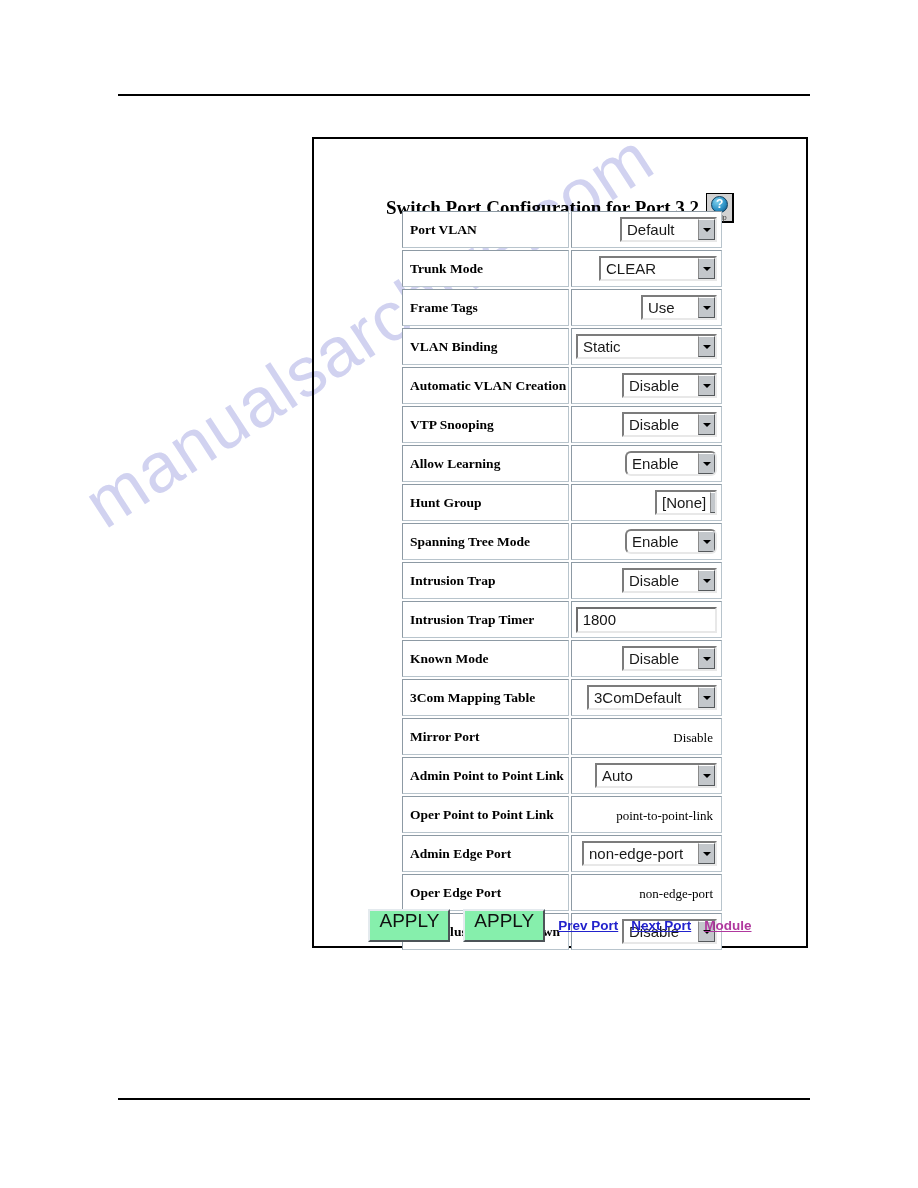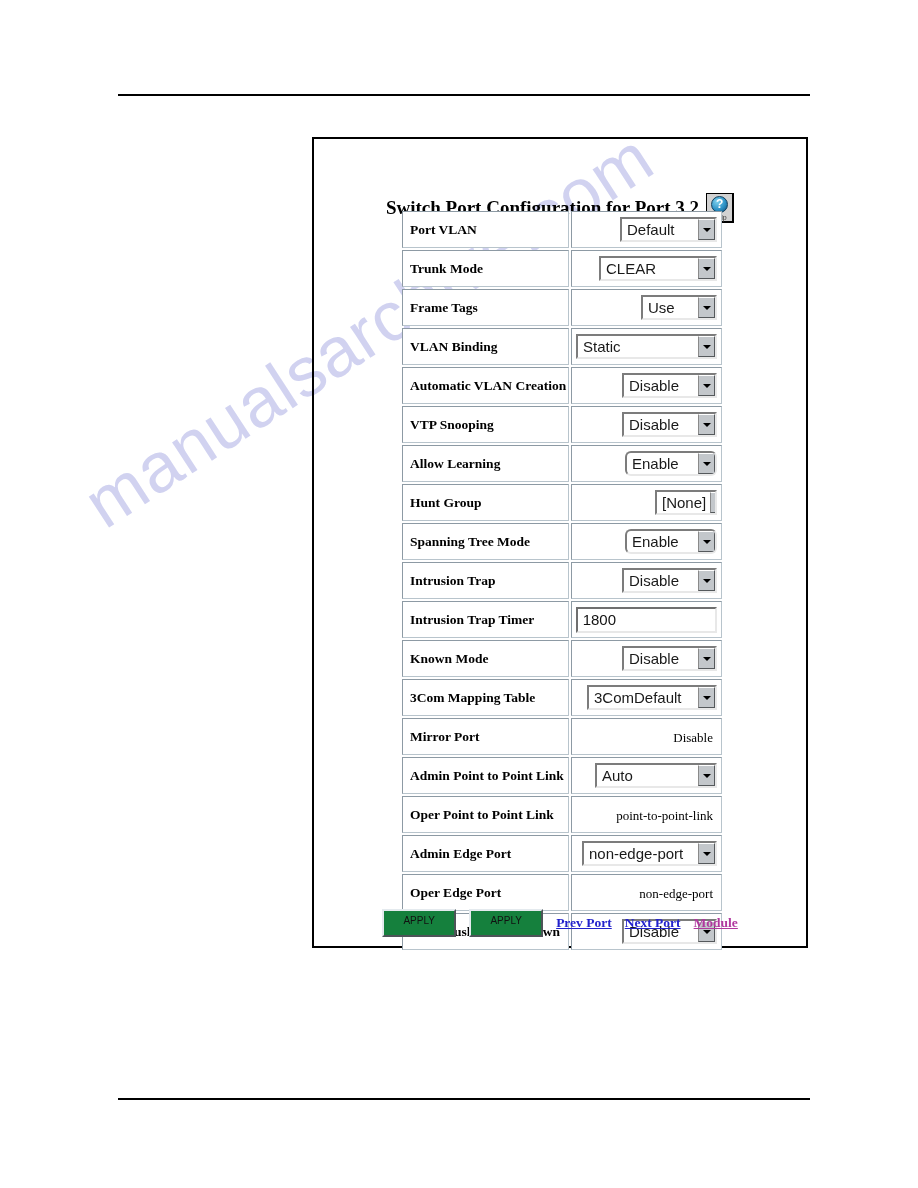--- a/index.html
+++ b/index.html
@@ -239,36 +239,36 @@
     left: 0;
     top: 770px;
     width: 100%;
     display: flex;
     align-items: center;
     justify-content: center;
     gap: 13px;
   }
   .push-button {
     min-width: 74px;
-    height: 28px;
+    height: 33px;
     padding: 0 9px;
-    background: #15803d;
+    background: #86efac;
     border: 2px solid;
     border-color: #e4eaee #4d5458 #4d5458 #e4eaee;
     box-sizing: border-box;
     font-family: "Liberation Sans", sans-serif;
-    font-size: 10px;
+    font-size: 19px;
     color: #111111;
     line-height: 19px;
     text-align: center;
     cursor: pointer;
     white-space: nowrap;
   }
   .nav-link {
-    font-family: Liberation Serif, serif;
+    font-family: Liberation Sans, sans-serif;
     font-weight: bold;
     font-size: 13.5px;
     text-decoration: underline;
     white-space: nowrap;
     cursor: pointer;
   }
   .link-unvisited { color: #2222cc; }
   .link-visited   { color: #b0389e; }
 </style>
 </head>

